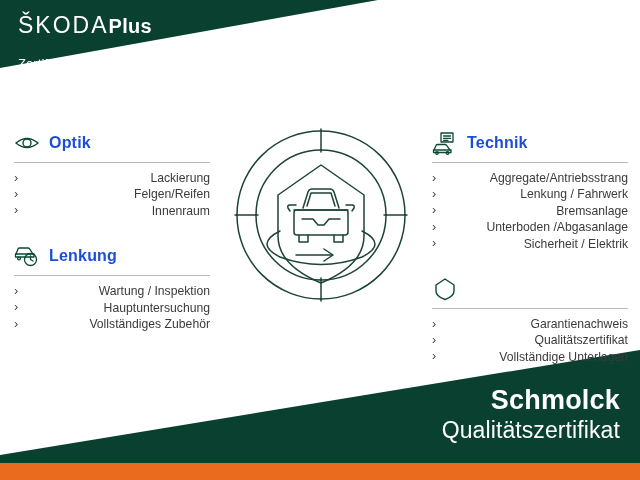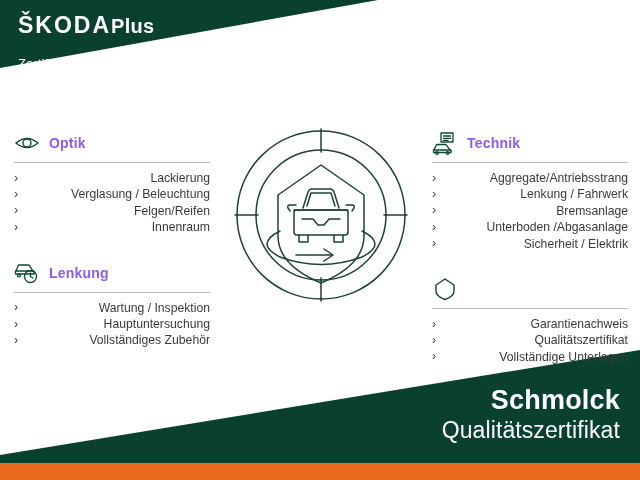--- a/index.html
+++ b/index.html
@@ -27,21 +27,21 @@
   .orange-bar {
     position:absolute; left:0; bottom:0; width:640px; height:17px;
     background:#ea6a1e; z-index:3;
   }
 
   
   .logo-block {
     position:absolute; left:18px; top:12px; z-index:4; color:#ffffff;
   }
   .logo-line1 { font-size:22px; line-height:26px; white-space:nowrap; }
-  .logo-skoda { font-weight:bold; letter-spacing:2.0px; font-size:23px;margin-top:32px; }
+  .logo-skoda { font-weight:normal; letter-spacing:2.0px; font-size:23px;margin-top:32px; }
   .logo-plus  { font-weight:bold; letter-spacing:0.3px; font-size:20px; }
   .logo-line2 { font-size:13px; line-height:18px; letter-spacing:0.1px; margin-top:16px; }
 
   
   .brand-block {
     position:absolute; right:20px; bottom:36px; z-index:4;
     color:#ffffff; text-align:right;
   }
   .brand-name { font-size:27px; font-weight:bold; line-height:31px; letter-spacing:0.2px; }
   .brand-sub  { font-size:23px; font-weight:normal; line-height:28px; letter-spacing:0.1px; }
@@ -52,21 +52,21 @@
   .col-right { left:432px; }
 
   .section { margin-bottom:6px; }
   .section + .section { margin-top:22px; }
 
   .sec-head {
     display:flex; align-items:center; gap:9px; height:30px;
   }
   .sec-icon { width:26px; height:24px; flex:0 0 26px; display:block; }
   .sec-title {
-    font-size:14px; font-weight:bold; color:#8b5cf6; letter-spacing:0.2px;
+    font-size:16px; font-weight:bold; color:#1d4ed8; letter-spacing:0.2px;
   }
   .sec-rule {
     height:1px; background:#b9bcbd; margin:4px 0 7px 0; width:100%;
   }
   .sec-list { list-style:none; }
   .sec-list li {
     font-size:12.2px; line-height:16.4px; color:#3b3b3b;
     white-space:nowrap; padding-left:9px; position:relative;text-align:right;
   }
   .sec-list li::before {
@@ -143,21 +143,20 @@
         <svg viewBox="0 0 26 24" width="26" height="24" fill="none" stroke="#0c4a32" stroke-width="1.4">
           <path d="M 2 12 Q 13 3 24 12 Q 13 21 2 12 Z"></path>
           <circle cx="13" cy="12" r="4"></circle>
         </svg>
       </span>
       <span class="sec-title">Optik</span>
     </div>
     <div class="sec-rule"></div>
     <ul class="sec-list">
       <li>Lackierung</li>
-      <li>Verglasung / Beleuchtung</li>
       <li>Felgen/Reifen</li>
       <li>Innenraum</li>
     </ul>
   </div>
 
   <div class="section">
     <div class="sec-head">
       <span class="sec-icon">
         <svg viewBox="0 0 26 24" width="26" height="24" fill="none" stroke="#0c4a32" stroke-width="1.3" stroke-linecap="round" stroke-linejoin="round">
           <path d="M 2 10 L 4 5 Q 4.4 4 5.6 4 L 14 4 Q 15 4 15.6 4.8 L 19 10"></path>

